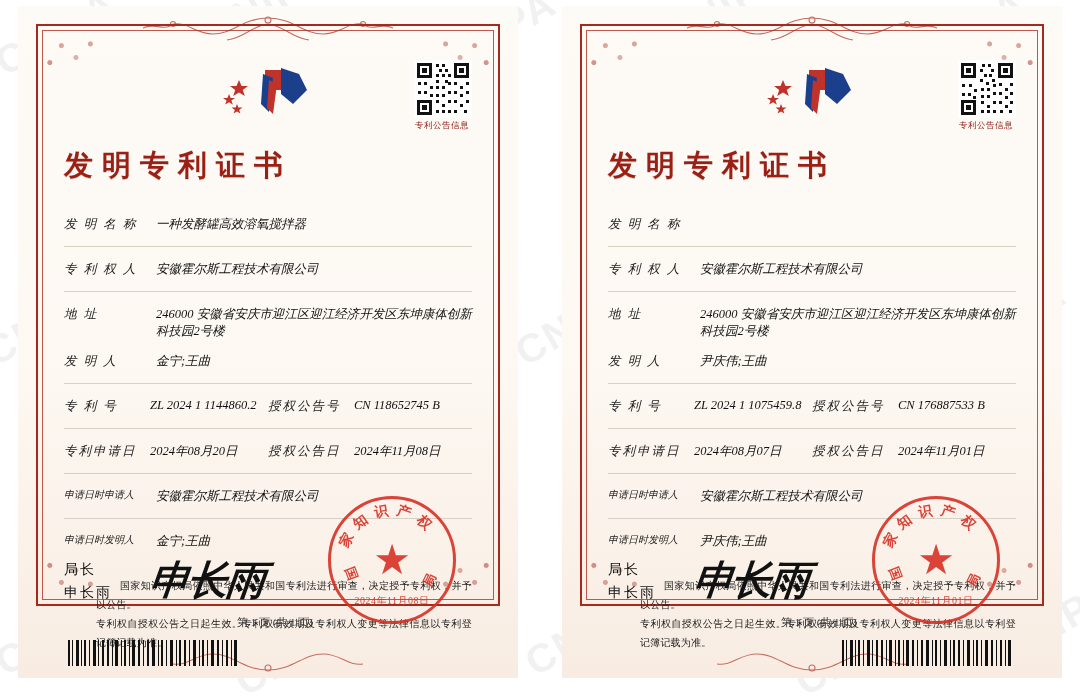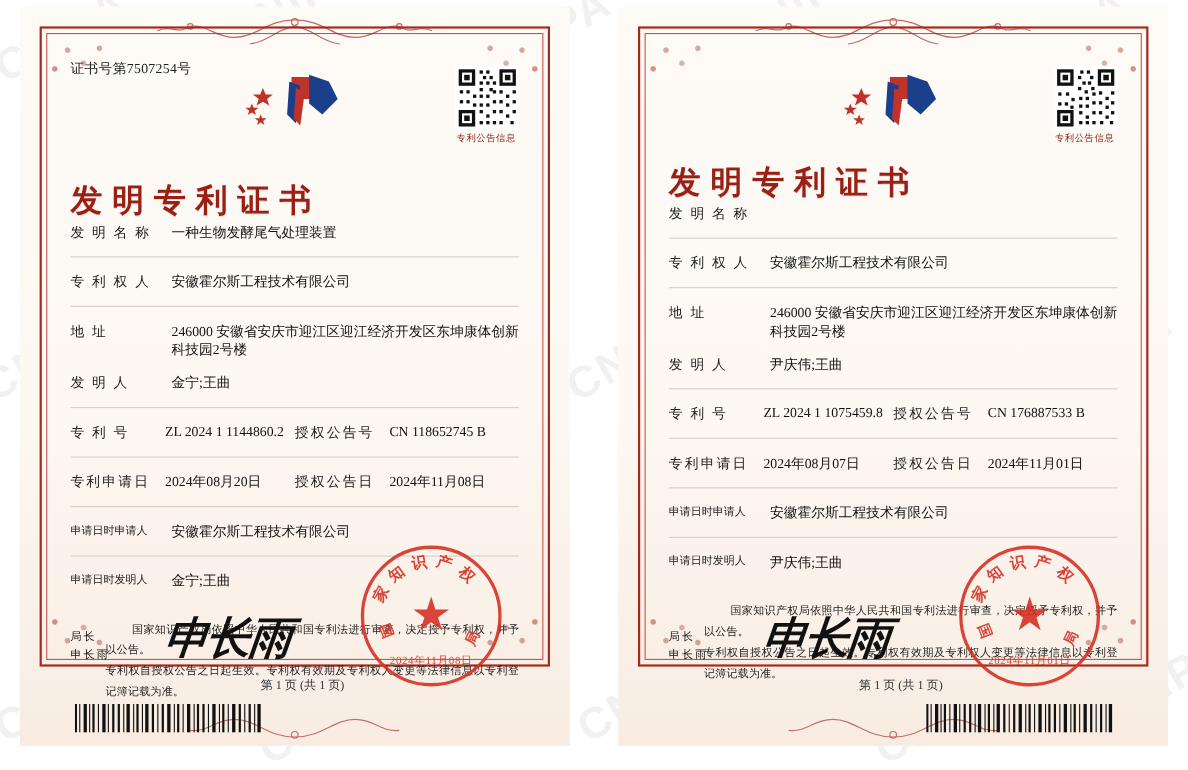--- a/index.html
+++ b/index.html
@@ -88,22 +88,24 @@
   .title{
     margin-top:92px;
     text-align:left;
     font-size:29px;
     font-weight:700;
     color:#9c1f14;
     letter-spacing:9px;
     text-shadow:0 1px 0 rgba(0,0,0,.12);
   }
   .fields{
+    margin-top:30px;
     font-size:12.5px;
     color:#1c1c1c;
+    font-style:italic;
   }
   .row{
     display:flex;align-items:flex-start;
     margin-bottom:13px;
   }
   .lbl{
     width:92px;flex:0 0 92px;
     letter-spacing:2px;
     color:#222;
   }
@@ -126,21 +128,21 @@
     text-align:justify;
     letter-spacing:.2px;
     margin-left:32px;
   }
   .para .indent{text-indent:24px;display:block;}
   .sign-area{
     position:absolute;left:46px;right:46px;bottom:56px;height:108px;
   }
   .director{
     position:absolute;left:0;bottom:18px;
-    font-size:10px;line-height:1.6;color:#111;letter-spacing:2px;
+    font-size:14px;line-height:1.6;color:#111;letter-spacing:2px;
   }
   .signature{
     position:absolute;left:86px;bottom:14px;
     font-size:40px;color:#111;
     font-family:"DejaVu Serif", serif;
     font-style:italic;font-weight:700;
     letter-spacing:-2px;
     transform:skewX(-6deg);
   }
   .seal{
@@ -219,21 +221,20 @@
       </g>
     </svg>
 
     <div class="corner" style="left:26px;top:26px;"></div>
     <div class="corner" style="right:26px;top:26px;transform:scaleX(-1);"></div>
     <div class="corner" style="left:26px;bottom:82px;transform:scaleY(-1);"></div>
     <div class="corner" style="right:26px;bottom:82px;transform:scale(-1,-1);"></div>
 
     <div class="inner-pad">
 
-      <div class="cert-no">证书号第7507254号</div>
 
       <div class="logo-wrap">
         <svg viewBox="0 0 130 62" width="130" height="62">
           <polygon points="62,6 78,6 92,14 80,26 62,26" fill="#c0332a"></polygon>
           <polygon points="78,4 96,10 104,26 90,40 78,30" fill="#1b3f8b"></polygon>
           <polygon points="60,10 70,14 66,48 58,40" fill="#1b3f8b"></polygon>
           <polygon points="66,16 74,20 70,50 64,44" fill="#c0332a"></polygon>
           <g fill="#c0332a">
             <polygon points="36,16 38.5,22 45,22 39.8,26 41.8,32 36,28.4 30.2,32 32.2,26 27,22 33.5,22"></polygon>
             <polygon points="26,30 27.6,34 32,34 28.4,36.6 29.8,40.6 26,38.2 22.2,40.6 23.6,36.6 20,34 24.4,34"></polygon>
@@ -297,21 +298,21 @@
         </svg>
       </div>
       <div class="qr-label">专利公告信息</div>
 
       <div class="title">发明专利证书</div>
 
       <div class="fields">
 
         <div class="row">
           <div class="lbl">发 明 名 称</div>
-          <div class="val">一种生物发酵尾气处理装置</div>
+          <div class="val">一种发酵罐高效溶氧搅拌器</div>
         </div>
         <div class="divider"></div>
 
         <div class="row">
           <div class="lbl">专 利 权 人</div>
           <div class="val">安徽霍尔斯工程技术有限公司</div>
         </div>
         <div class="divider"></div>
 
         <div class="row">

